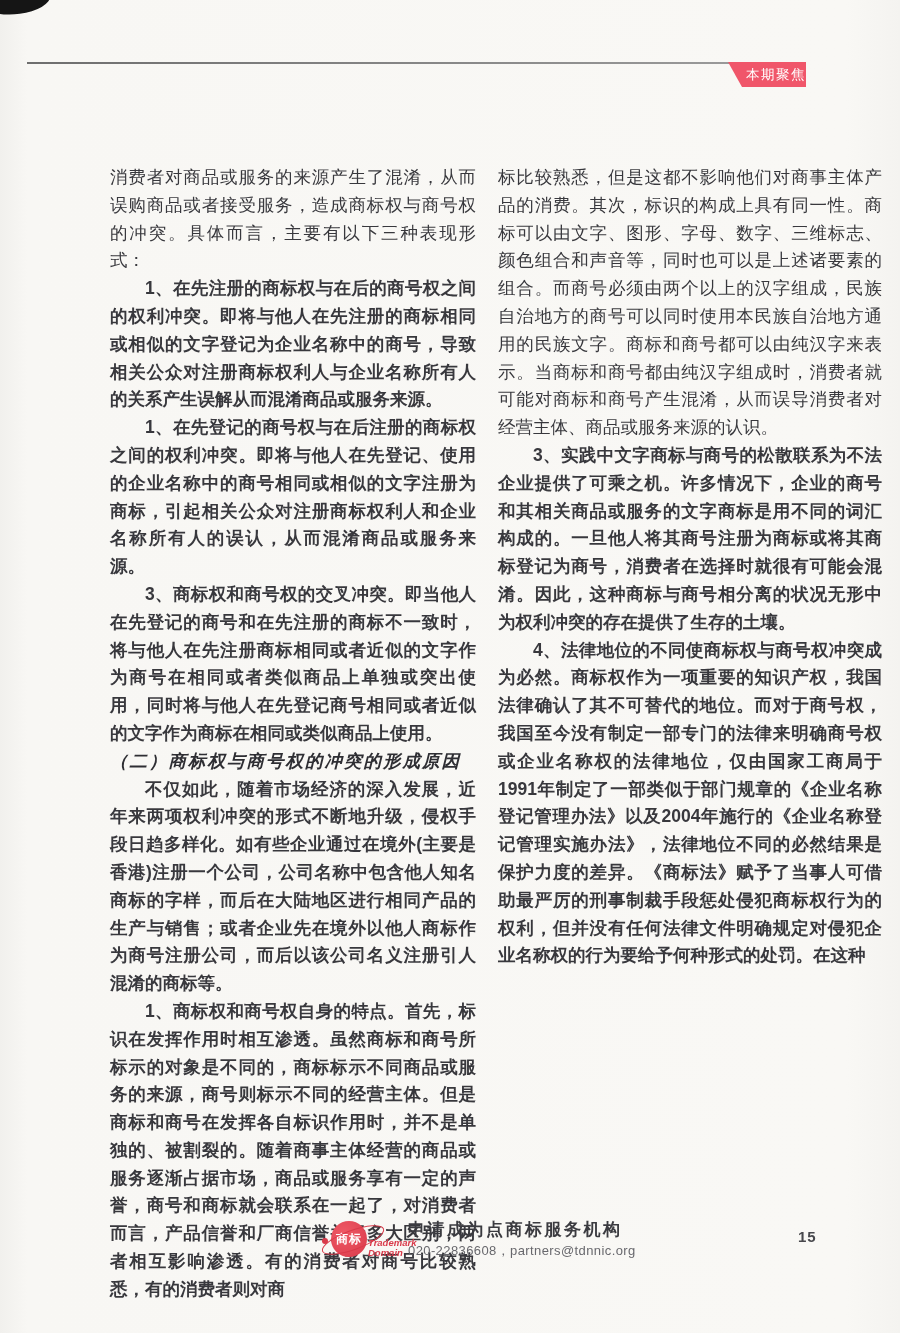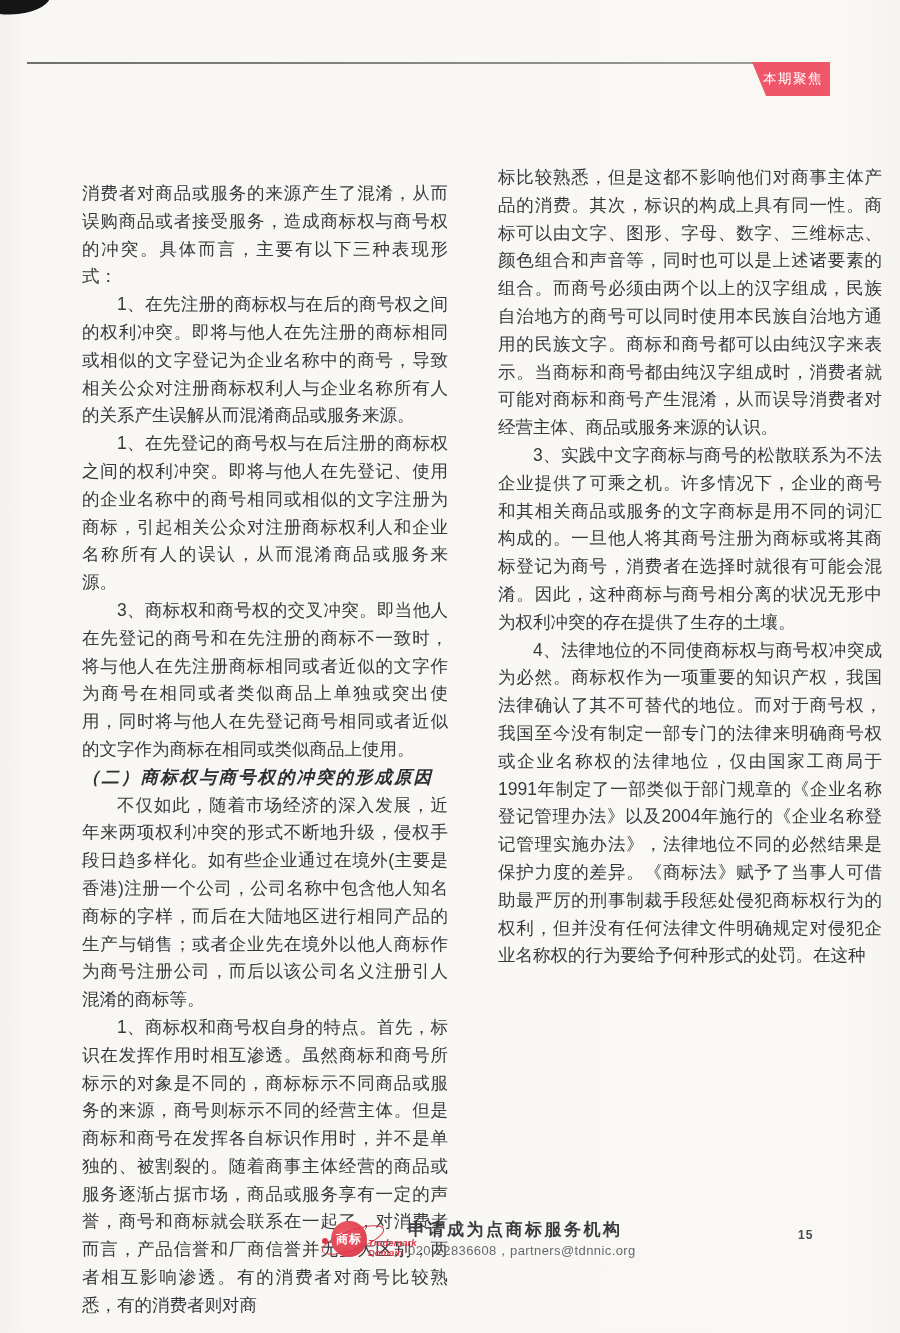--- a/index.html
+++ b/index.html
@@ -12,36 +12,36 @@
   }
   .corner-artifact{
     position:absolute;left:-14px;top:-12px;width:64px;height:26px;
     background:#151515;border-radius:50%;transform:rotate(-8deg);
   }
   .top-rule{
     position:absolute;left:27px;top:62px;width:729px;height:2px;
     background:linear-gradient(to right,#6e6e6e,#9b9b9b);
   }
   .focus-badge{
-    position:absolute;left:752px;top:62px;width:78px;height:34px;
+    position:absolute;left:728px;top:62px;width:78px;height:25px;
     color:#fff;font-size:13.5px;letter-spacing:1.5px;
-    display:flex;align-items:center;justify-content:center;
+    display:flex;align-items:center;justify-content:flex-end;
     clip-path:polygon(0 0,100% 0,100% 100%,14px 100%);
     padding-left:4px;box-sizing:border-box;
   }
   .col{
     position:absolute;top:164px;
     font-size:17.5px;line-height:27.8px;
     text-align:justify;
     color:#38383d;
   }
-  .col-left{left:82px;width:366px;margin-top:16px;}
+  .col-left{left:110px;width:366px;}
   .col-right{left:462px;width:384px;margin-left:36px;}
   .para{margin:0;}
-  .para.indent{text-indent:2em;}
+  .para.indent{text-indent:2em;font-weight:bold;}
   .para.heading{
     font-family:"Liberation Serif",serif;
     font-style:italic;font-weight:bold;
     letter-spacing:2px;color:#2e2e33;
   }
   .footer{position:absolute;left:0;top:1210px;width:900px;height:70px;}
   .logo{position:absolute;left:322px;top:6px;width:84px;height:50px;}
   .logo-dot{
     position:absolute;left:0px;top:22px;width:6px;height:6px;border-radius:50%;
   }
@@ -65,21 +65,21 @@
   .service-line{
     position:absolute;left:408px;top:8px;
     font-size:17px;font-weight:bold;letter-spacing:2.5px;color:#3b3b40;
   }
   .contact-line{
     position:absolute;left:408px;top:32px;
     font-size:13px;letter-spacing:0.4px;color:#68686d;text-align:right;
   }
   .page-number{
     position:absolute;left:798px;top:18px;
-    font-size:12px;font-weight:bold;color:#48484d;letter-spacing:1px;
+    font-size:15px;font-weight:bold;color:#48484d;letter-spacing:1px;
   }
 </style>
 </head>
 <body>
 
 <div class="page">
 
   <div class="corner-artifact"></div>
   <div class="top-rule"></div>
 

